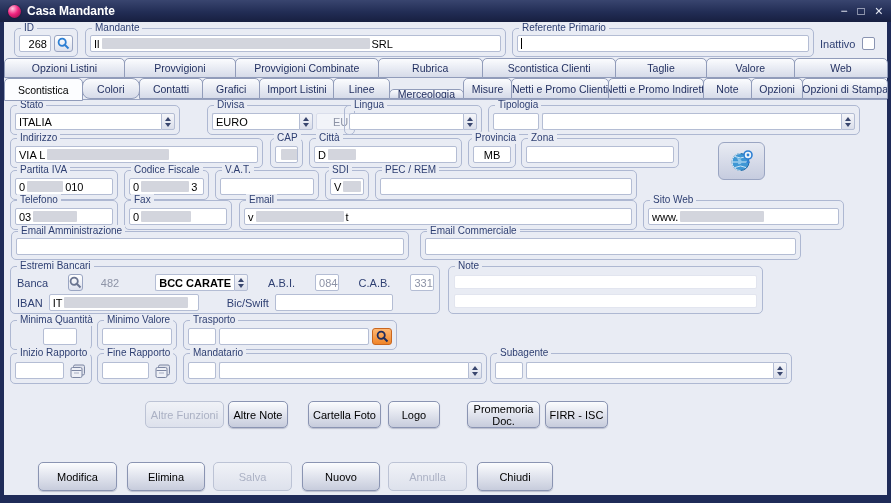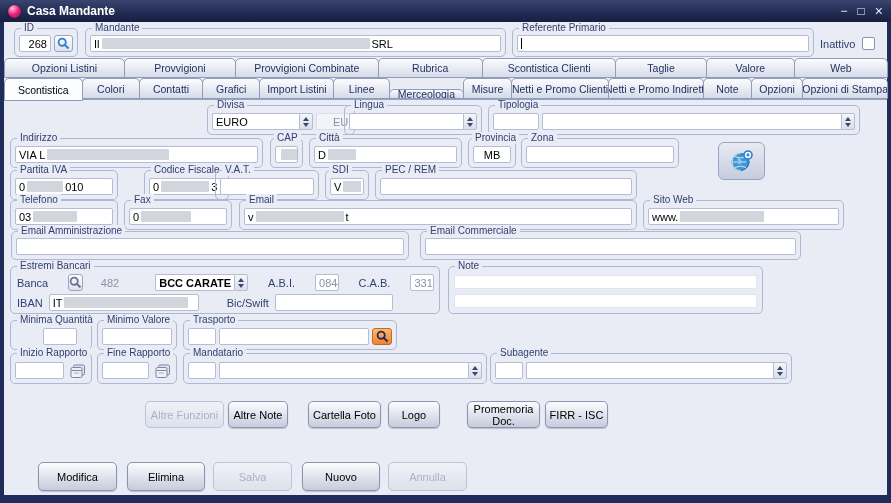--- a/index.html
+++ b/index.html
@@ -114,35 +114,47 @@
     <div class="tab" style="flex-grow:111;">Provvigioni</div>
     <div class="tab" style="flex-grow:143;">Provvigioni Combinate</div>
     <div class="tab" style="flex-grow:104;">Rubrica</div>
     <div class="tab" style="flex-grow:134;">Scontistica Clienti</div>
     <div class="tab" style="flex-grow:90;">Taglie</div>
     <div class="tab" style="flex-grow:88;">Valore</div>
     <div class="tab" style="flex-grow:93;">Web</div>
   </div>
   <div class="tabrow tabrow2">
     <div class="tab active" style="flex-grow:84;">Scontistica</div>
-    <div class="tab" style="flex-grow:62;">Colori</div>
+    <div class="tab" style="flex-grow:62;border-radius:8px;">Colori</div>
     <div class="tab" style="flex-grow:68;">Contatti</div>
     <div class="tab" style="flex-grow:62;">Grafici</div>
     <div class="tab" style="flex-grow:80;">Import Listini</div>
     <div class="tab" style="flex-grow:60;">Linee</div>
     <div class="tab" style="flex-grow:80;margin-top:11px;">Merceologia</div>
     <div class="tab" style="flex-grow:52;">Misure</div>
     <div class="tab" style="flex-grow:105;">Netti e Promo Clienti</div>
     <div class="tab" style="flex-grow:103;">Netti e Promo Indiretti</div>
     <div class="tab" style="flex-grow:52;">Note</div>
     <div class="tab" style="flex-grow:55;">Opzioni</div>
     <div class="tab" style="flex-grow:92;">Opzioni di Stampa</div>
   </div>
   <div class="panelline"></div>
 
+  <div class="grp" style="left:10px;top:105px;width:170px;height:30px;">
+    <span class="glabel">Stato</span>
+    <div class="inner">
+        <div class="combo grow">
+      <span class="fld">ITALIA</span>
+      <span class="spin">
+            <i class="up"></i>
+            <i class="dn"></i>
+          </span>
+    </div>
+      </div>
+  </div>
   <div class="grp" style="left:188px;top:105px;width:148px;height:30px;margin-left:19px;">
     <span class="glabel">Divisa</span>
     <div class="inner">
       <div class="combo grow">
         <span class="fld">EURO</span>
         <span class="spin">
             <i class="up"></i>
             <i class="dn"></i>
           </span>
       </div>
@@ -227,21 +239,21 @@
   <div class="grp" style="left:10px;top:170px;width:108px;height:30px;">
     <span class="glabel">Partita IVA</span>
     <div class="inner">
         <span class="fld grow">
       <span>0</span>
       <i class="redact" style="width:36px;"></i>
       <span>010</span>
     </span>
       </div>
   </div>
-  <div class="grp" style="left:124px;top:170px;width:85px;height:30px;margin-left:20px;">
+  <div class="grp" style="left:124px;top:170px;width:85px;height:30px;">
     <span class="glabel">Codice Fiscale</span>
     <div class="inner">
         <span class="fld grow">
       <span>0</span>
       <i class="redact" style="width:48px;"></i>
       <span>3</span>
     </span>
       </div>
   </div>
   <div class="grp" style="left:215px;top:170px;width:104px;height:30px;">
@@ -443,13 +455,14 @@
   <button class="btn" style="left:308px;top:401px;width:73px;">Cartella Foto</button>
   <button class="btn" style="left:388px;top:401px;width:52px;">Logo</button>
   <button class="btn" style="left:467px;top:401px;width:73px;">Promemoria  Doc.</button>
   <button class="btn" style="left:545px;top:401px;width:63px;">FIRR - ISC</button>
 
   <button class="btn big" style="left:38px;top:462px;width:79px;">Modifica</button>
   <button class="btn big" style="left:127px;top:462px;width:78px;">Elimina</button>
   <button class="btn big disabled" style="left:213px;top:462px;width:79px;">Salva</button>
   <button class="btn big" style="left:302px;top:462px;width:78px;">Nuovo</button>
   <button class="btn big disabled" style="left:388px;top:462px;width:79px;">Annulla</button>
+  <button class="btn big" style="left:477px;top:462px;width:76px;">Chiudi</button>
 </div>
 
 </body></html>

